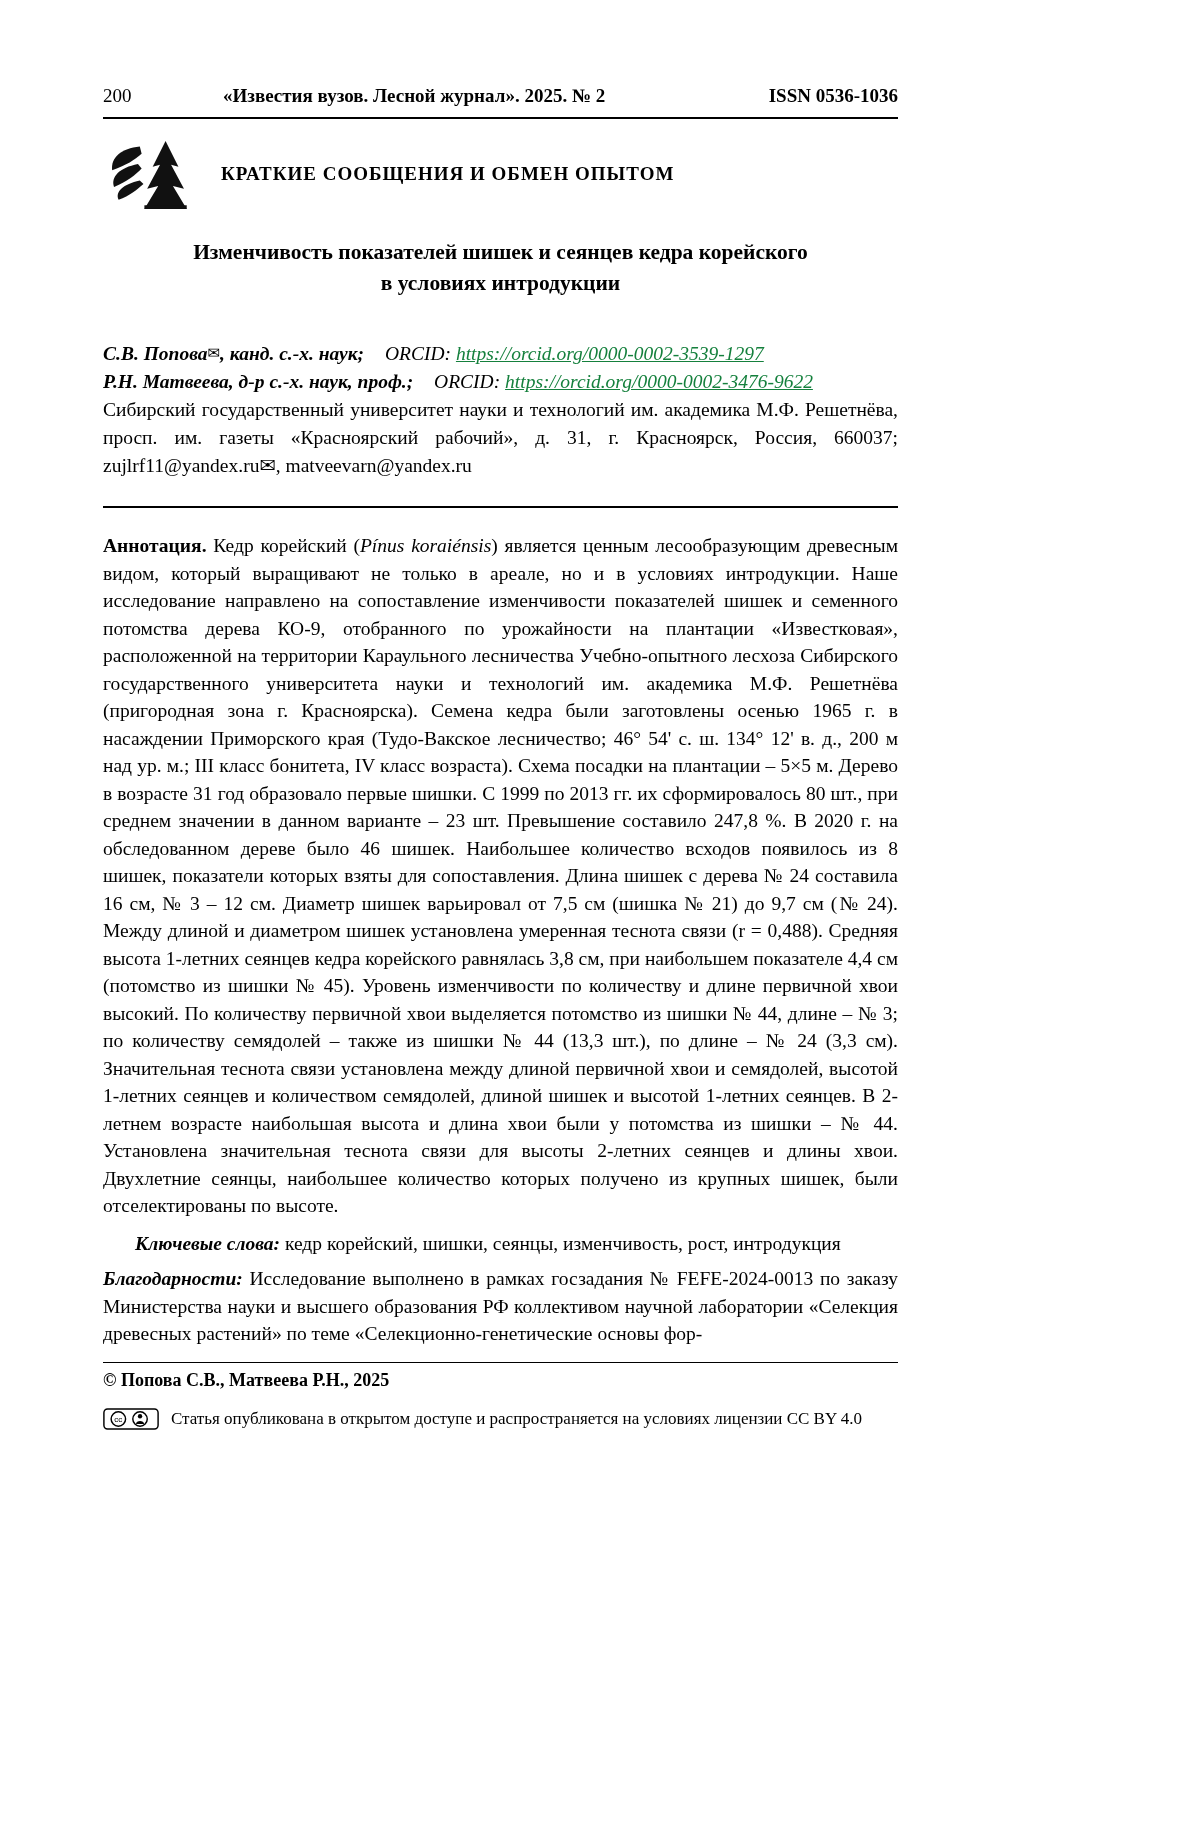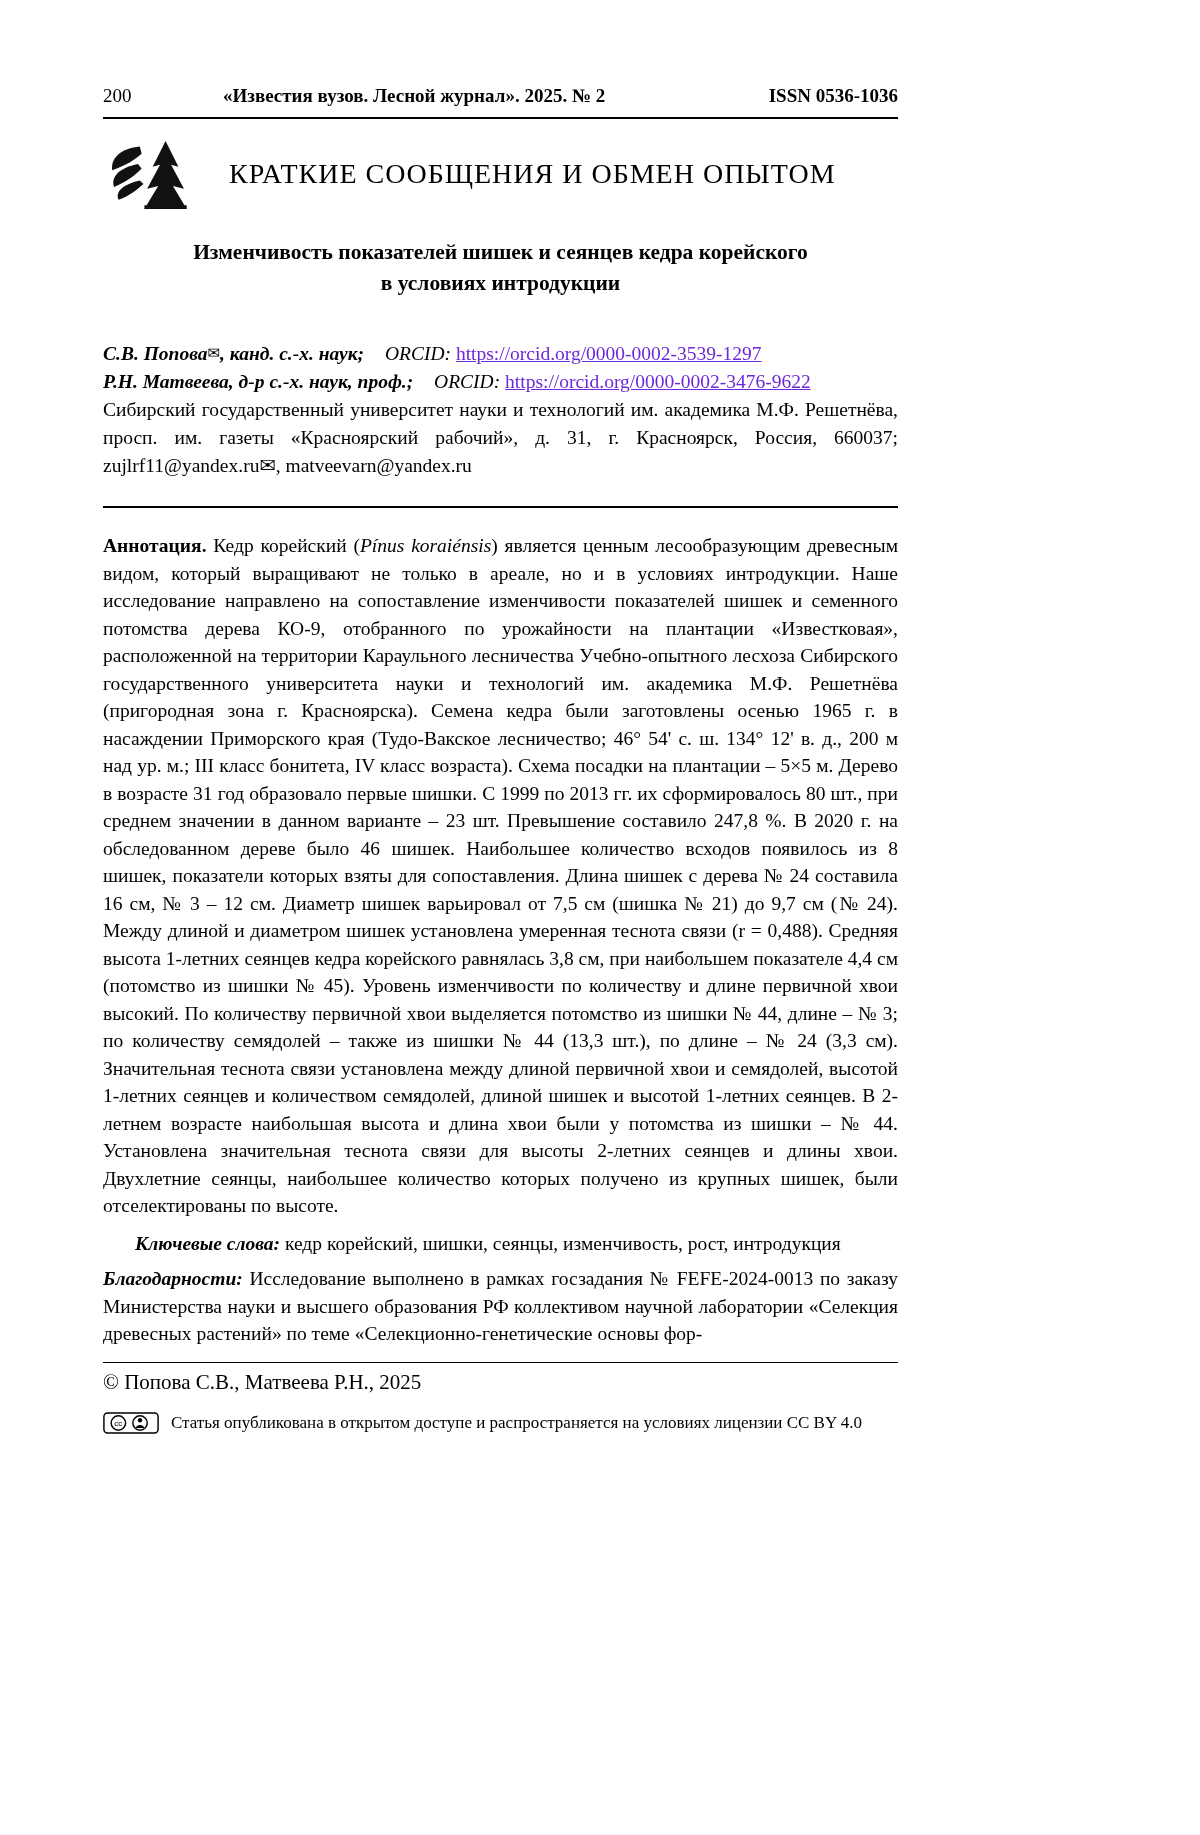--- a/index.html
+++ b/index.html
@@ -20,55 +20,55 @@
   .running-head { display: flex; align-items: baseline; font-size: 19px; }
   .running-head .pn { width: 120px; font-weight: normal; }
   .running-head .journal { flex: 1; text-align: left; font-weight: bold; }
   .running-head .issn { width: 160px; text-align: right; font-weight: bold; }
   .head-rule { border-top: 2px solid #000; margin-top: 10px; }
 
   
   .section-banner { display: flex; align-items: center; gap: 26px; margin-top: 16px; }
   .section-banner .logo { width: 92px; height: 78px; flex: 0 0 auto; }
   .section-banner .logo svg { width: 100%; height: 100%; display: block; }
-  .section-banner h2 { margin: 8px; font-size: 28px; font-weight: normal; letter-spacing: 1px; }
+  .section-banner h2 { margin: 0; font-size: 19px; font-weight: bold; letter-spacing: 1px; }
 
   
   .meta { margin-top: 36px; font-size: 19.5px; line-height: 28px; }
   .meta p { margin: 0; }
 
   
   .title { margin: 24px 0 0 0; text-align: center; font-size: 21.5px; line-height: 31px; font-weight: bold; }
 
   
   .authors { margin-top: 40px; font-size: 19.5px; line-height: 28px; }
   .authors p { margin: 0; }
   .bi { font-weight: bold; font-style: italic; }
   .it { font-style: italic; margin-left: 16px; }
   .mail { font-style: normal; font-weight: normal; font-size: 15px; vertical-align: 2px; }
-  .orcid-link { color: #6d28d9; text-decoration: underline; cursor: pointer; }
+  .orcid-link { font-style: italic; color: #15803d; text-decoration: underline; cursor: pointer; }
   .affiliation { text-align: justify; }
 
   
   .rule { border-top: 1.5px solid #000; }
   .rule-top { margin-top: 26px; }
   .dates { margin: 7px 0; font-size: 17px; font-style: italic; }
   .rule-bottom { margin-bottom: 24px; }
 
   
   .abstract, .keywords, .acks { font-size: 19.5px; line-height: 27.5px; text-align: justify; margin: 0; }
   .abstract .label { font-weight: bold; }
   .latin { font-style: italic; }
   .keywords { margin-top: 10px; margin-left: 32px; }
   .acks { margin-top: 8px; }
   .keywords .label, .acks .label { font-weight: bold; font-style: italic; }
 
   
   .footer-rule { margin-top: 14px; border-top: 1.5px solid #000; }
-  .copyright { margin: 7px 0 0 0; font-size: 21px; }
+  .copyright { margin: 7px 0 0 0; font-size: 18px; font-weight: bold; }
   .cc-line { display: flex; align-items: center; gap: 12px; margin-top: 8px; font-size: 17px; }
   .cc-badge { width: 56px; height: 40px; flex: 0 0 auto; }
   .cc-badge svg { width: 100%; height: 100%; display: block; }
 </style>
 </head>
 <body>
 
 <div class="page">
 
   <header class="running-head">

